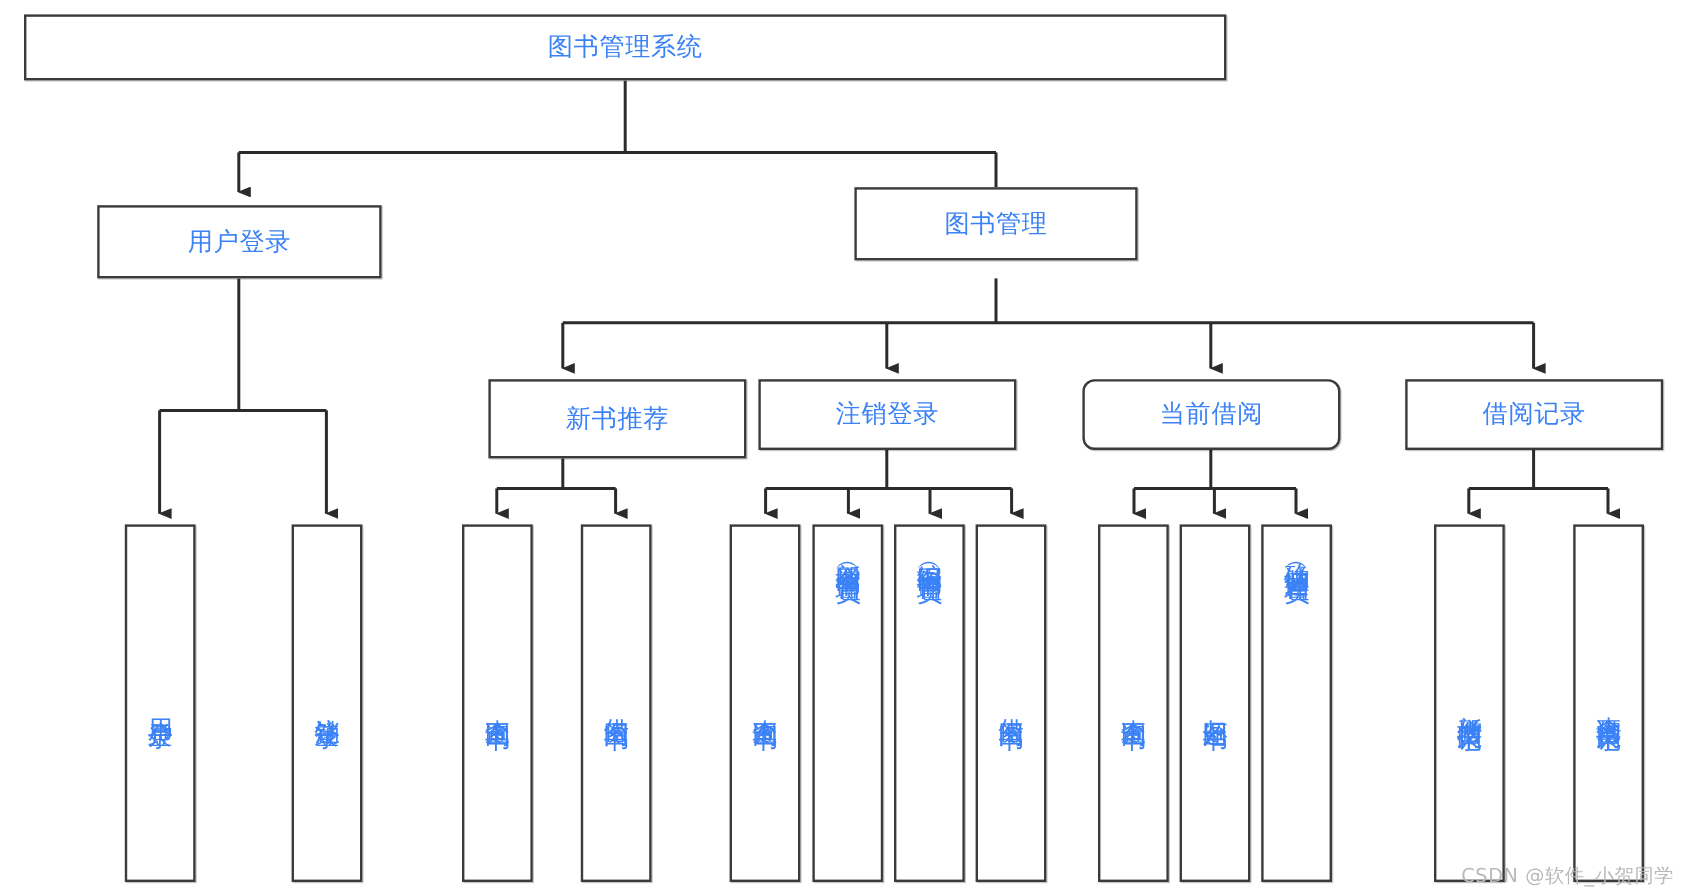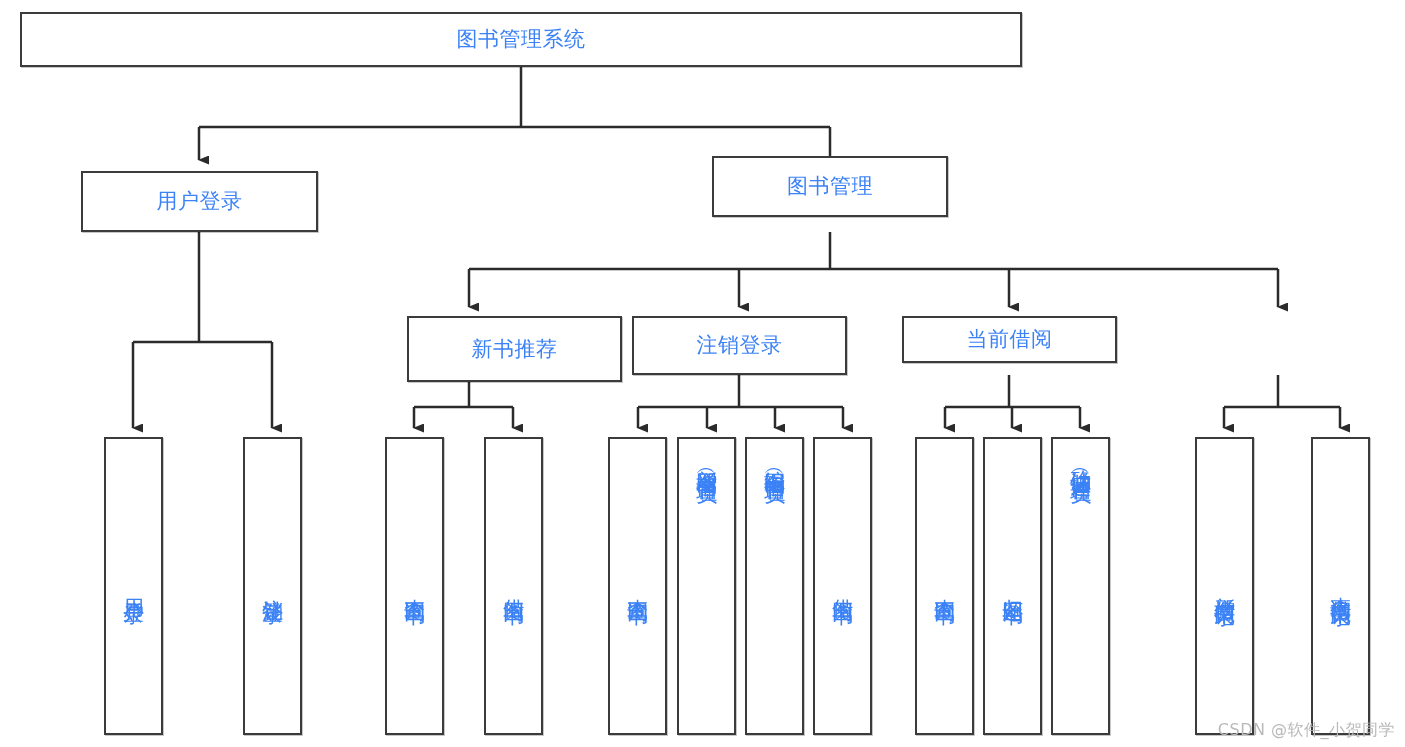--- a/index.html
+++ b/index.html
@@ -135,22 +135,25 @@
   <div class="node" style="left:712px; top:156px; width:236px; height:61px;">
     <span class="label">图书管理</span>
   </div>
 
   <div class="node" style="left:362px; top:316px; width:215px; height:66px;margin-left:45px;">
     <span class="label">新书推荐</span>
   </div>
   <div class="node" style="left:632px; top:316px; width:215px; height:59px;">
     <span class="label">注销登录</span>
   </div>
-  <div class="node" style="left:902px; top:316px; width:215px; height:47px;">
+  <div class="node" style="left:902px; top:316px; width:215px; height:59px;border-radius:10px;">
     <span class="label">当前借阅</span>
+  </div>
+  <div class="node" style="left:1171px; top:316px; width:215px; height:59px;">
+    <span class="label">借阅记录</span>
   </div>
 
   <div class="node vertical centered" style="left:104px; top:437px; width:59px; height:298px;">
     <span class="label">用户登录</span>
   </div>
   <div class="node vertical centered" style="left:243px; top:437px; width:59px; height:298px;">
     <span class="label">注销登录</span>
   </div>
 
   <div class="node vertical centered" style="left:385px; top:437px; width:59px; height:298px;">

